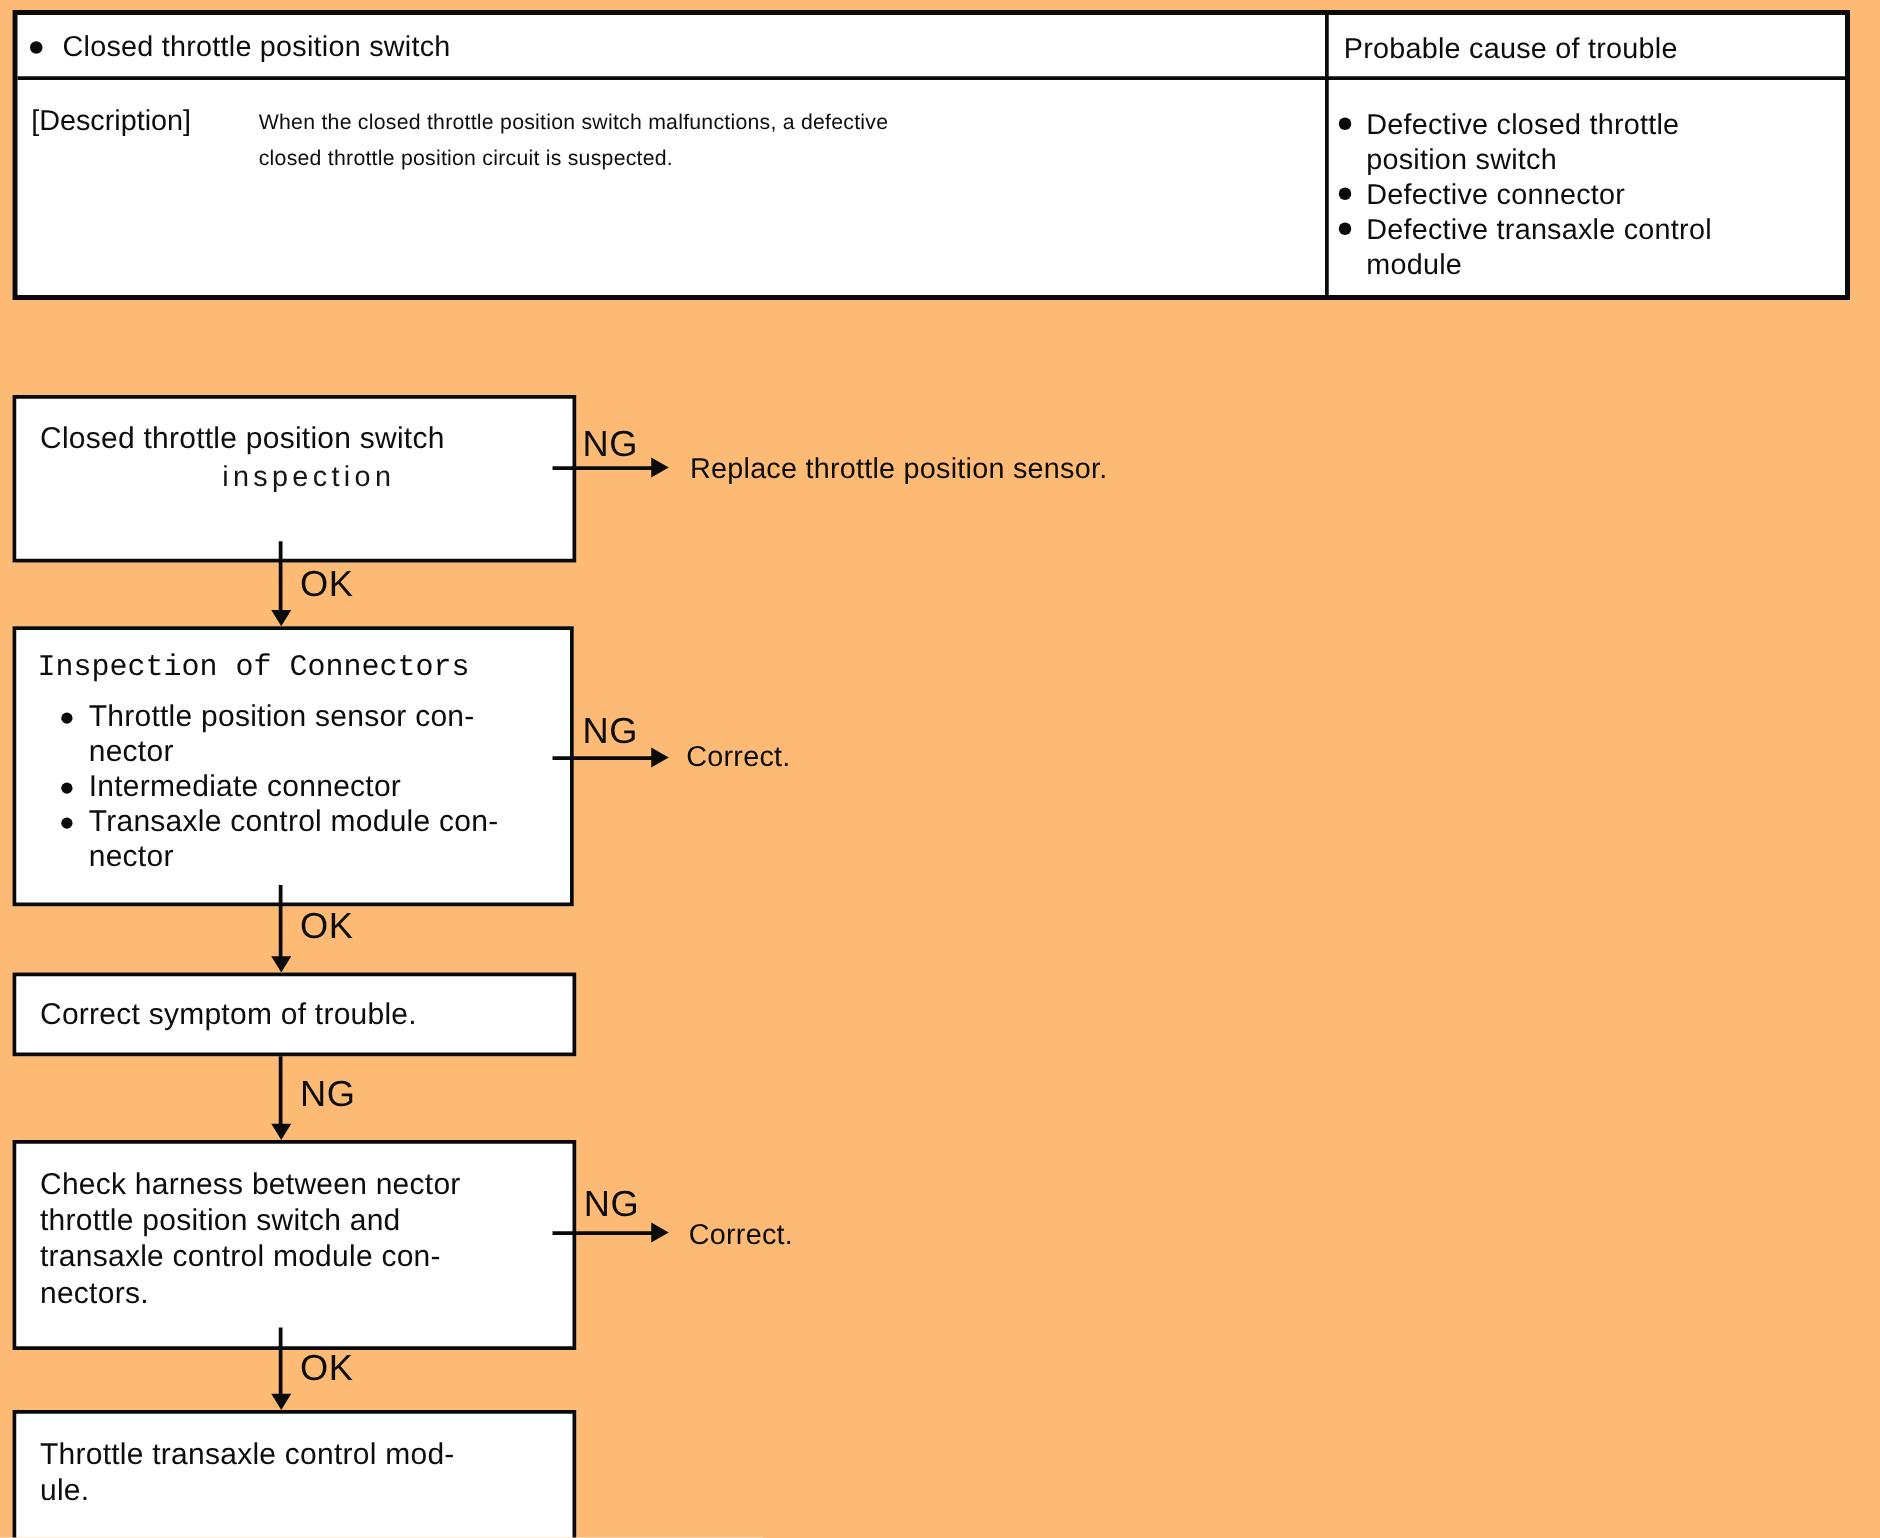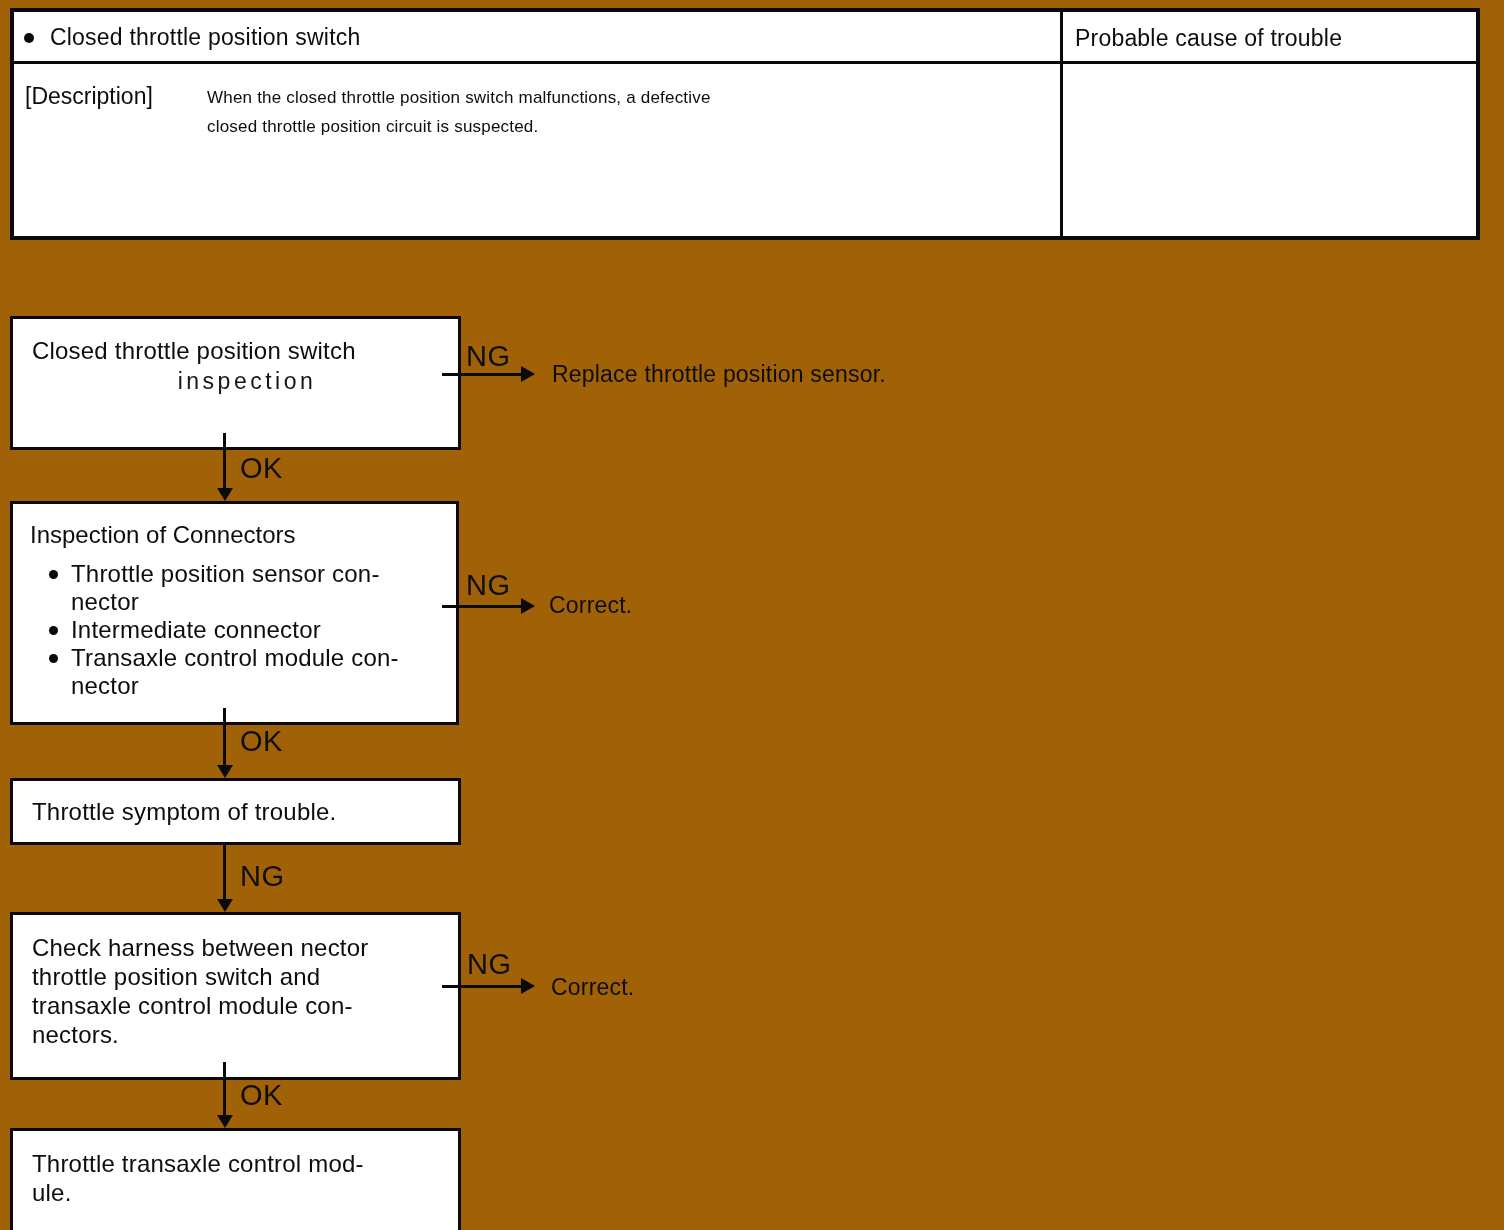--- a/index.html
+++ b/index.html
@@ -4,21 +4,21 @@
 <style>
   html, body { margin: 0; padding: 0; }
   body {
     width: 1504px; height: 1230px;
     background: #ffffff;
     font-family: "Liberation Sans", sans-serif;
     color: #0d0d0d;
     position: relative;
     overflow: hidden;
   }
-  .page { position: absolute; left: 0; top: 0; width: 1504px; height: 1230px; background: #a16207; }
+  .page { position: absolute; left: 0; top: 0; width: 1504px; height: 1230px; background: #fdba74; }
 
   
   .tbl {
     position: absolute; left: 10px; top: 8px;
     width: 1462px; height: 224px;
     border: 4px solid #0a0a0a;
     background: #ffffff;
   }
   .tbl .col-div { position: absolute; left: 1046px; top: 0; bottom: 0; width: 3px; background: #0a0a0a; }
   .tbl .row-div { position: absolute; left: 0; right: 0; top: 49px; height: 3px; background: #0a0a0a; }
@@ -43,21 +43,21 @@
   .cause-item .dot { margin: 9px 12px 0 0; }
 
   
   .fbox {
     position: absolute; left: 10px; width: 426px;
     border: 3px solid #0a0a0a; background: #ffffff;
     box-sizing: content-box;
   }
   .fbox .line1 { font-size: 24px; line-height: 30px; letter-spacing: 0.2px; }
   .fbox .line2 { font-size: 23px; line-height: 30px; letter-spacing: 3.5px; color: #161616; margin-left: 4px; text-align: center; }
-  .fbox .ftitle { font-size: 24px; line-height: 28px; margin: 0 0 2px 0; }
+  .fbox .ftitle { font-size: 24px; line-height: 28px; margin: 0 0 2px 0; font-family: Liberation Mono, monospace; }
   .flist { margin: 11px; padding: 0; list-style: none; }
   .flist li { display: flex; align-items: flex-start; }
   .flist .dot { width: 9px; height: 9px; margin: 10px 13px 0 8px; }
   .flist .txt { font-size: 24px; line-height: 28px; white-space: pre-line; letter-spacing: 0.2px; }
   .ftext { font-size: 24px; line-height: 29px; white-space: pre-line; letter-spacing: 0.2px; }
 
   #box1 { top: 316px; height: 111px; padding: 17px 0 0 19px; }
   #box2 { top: 501px; height: 201px; padding: 17px 0 0 17px; }
   #box3 { top: 778px; height: 61px; display: flex; align-items: center; padding-left: 19px; }
   #box4 { top: 912px; height: 144px; padding: 18px 0 0 19px; }
@@ -113,20 +113,36 @@
       <span class="dot"></span>
       <span class="txt">Closed throttle position switch</span>
     </div>
 
     <div class="cell-cause-head">Probable cause of trouble</div>
 
     <div class="desc-label">[Description]</div>
     <div class="desc-text">When the closed throttle position switch malfunctions, a defective
 closed throttle position circuit is suspected.</div>
 
+    <div class="causes">
+      <div class="cause-item">
+        <span class="dot"></span>
+        <span class="txt">Defective closed throttle
+position switch</span>
+      </div>
+      <div class="cause-item">
+        <span class="dot"></span>
+        <span class="txt">Defective connector</span>
+      </div>
+      <div class="cause-item">
+        <span class="dot"></span>
+        <span class="txt">Defective transaxle control
+module</span>
+      </div>
+    </div>
   </div>
 
   <div class="fbox" id="box1">
     <div class="line1">Closed throttle position switch</div>
     <div class="line2">inspection</div>
   </div>
 
   <div class="hline" id="h1"></div>
   <div class="arrow-right" id="ar1"></div>
   <div class="conn-label" id="ng1">NG</div>
@@ -159,21 +175,21 @@
   <div class="hline" id="h2"></div>
   <div class="arrow-right" id="ar2"></div>
   <div class="conn-label" id="ng2">NG</div>
   <div class="result" id="r2">Correct.</div>
 
   <div class="vline" id="v2"></div>
   <div class="arrow-down" id="ad2"></div>
   <div class="conn-label" id="ok2">OK</div>
 
   <div class="fbox" id="box3">
-    <div class="ftext">Throttle symptom of trouble.</div>
+    <div class="ftext">Correct symptom of trouble.</div>
   </div>
 
   <div class="vline" id="v3"></div>
   <div class="arrow-down" id="ad3"></div>
   <div class="conn-label" id="ng3">NG</div>
 
   <div class="fbox" id="box4">
     <div class="ftext">Check harness between nector
 throttle position switch and
 transaxle control module con-

